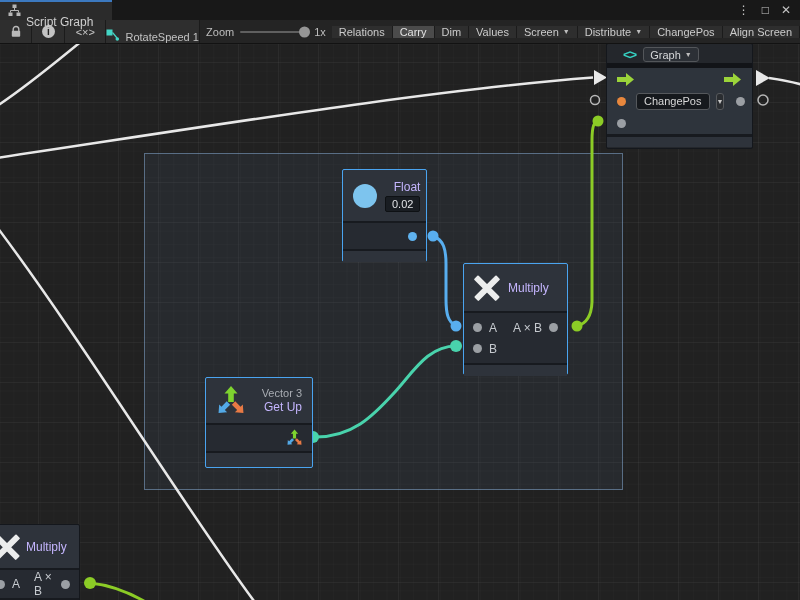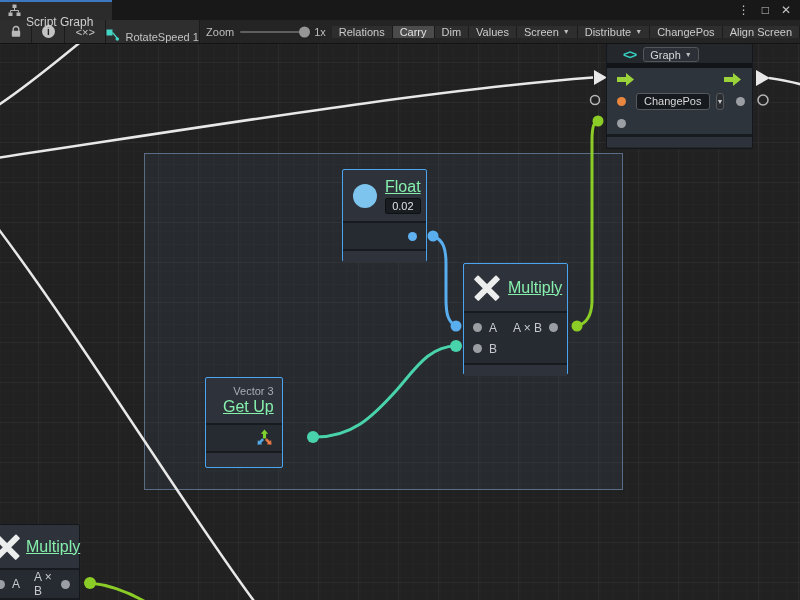--- a/index.html
+++ b/index.html
@@ -50,21 +50,21 @@
   .node { position:absolute; background:#2e333b; border:1px solid #14171c; border-radius:2px; }
   .node.selected { border:1.5px solid #4aa4f0; }
   .nhead { display:flex; align-items:center; gap:8px; padding:0 10px; }
   .nrows { background:#262a31; border-top:2px solid #171a1f; border-bottom:2px solid #171a1f; }
   .prow { display:flex; align-items:center; padding:0 9px; color:#c6cacf; font-size:12px; }
   .pdot { width:9px; height:9px; border-radius:50%; background:#9b9fa4; flex:0 0 auto; }
   .pdot.blue { background:#5fb2ef; }
   .pdot.orange { background:#e8873d; }
   .spacer { flex:1; }
   .nfoot { height:11px; background:#2e333b; }
-  .ntitle { color:#86efac; font-size:16px; white-space:nowrap;text-decoration:underline; }
+  .ntitle { color:#c4b5fd; font-size:12px; white-space:nowrap; }
 
   
   .x-icon { position:relative; width:26px; height:26px; flex:0 0 auto; }
   .x-icon::before,.x-icon::after { content:""; position:absolute; left:50%; top:50%; width:31px; height:5.5px; background:#eceded; border-radius:1px; }
   .x-icon::before { transform:translate(-50%,-50%) rotate(45deg); }
   .x-icon::after  { transform:translate(-50%,-50%) rotate(-45deg); }
 
   
   .node-float { left:342px; top:125px; width:85px; height:93px; }
   .node-float .nhead { height:51px; }
@@ -73,21 +73,21 @@
   .value-box { background:#191d22; border:1px solid #0e1114; border-radius:2px; color:#dfe1e4; font-size:11px; padding:1px 6px; min-width:34px; text-align:left; }
   .node-float .prow { height:26px; }
 
   
   .node-multiply { left:463px; top:219px; width:105px; height:112px; }
   .node-multiply .nhead { height:47px; }
   .node-multiply .nrows { padding:4px 0; }
   .node-multiply .prow { height:21px; gap:7px; }
 
   
-  .node-vector3 { left:205px; top:333px; width:78px; height:91px; }
+  .node-vector3 { left:205px; top:333px; width:108px; height:91px; }
   .node-vector3 .nhead { height:45px; gap:7px; }
   .v3-col { display:flex; flex-direction:column; align-items:flex-end; gap:1px; margin-left:auto; }
   .v3-type { color:#a9adb3; font-size:11px; }
   .node-vector3 .prow { height:26px; }
 
   
   .node-multiply2 { left:-14px; top:480px; width:94px; height:120px; }
   .node-multiply2 .nhead { height:43px; gap:7px; padding:0 8px; }
   .node-multiply2 .x-icon { width:24px; height:24px; }
   .node-multiply2 .nrows { padding:3px 0; }

